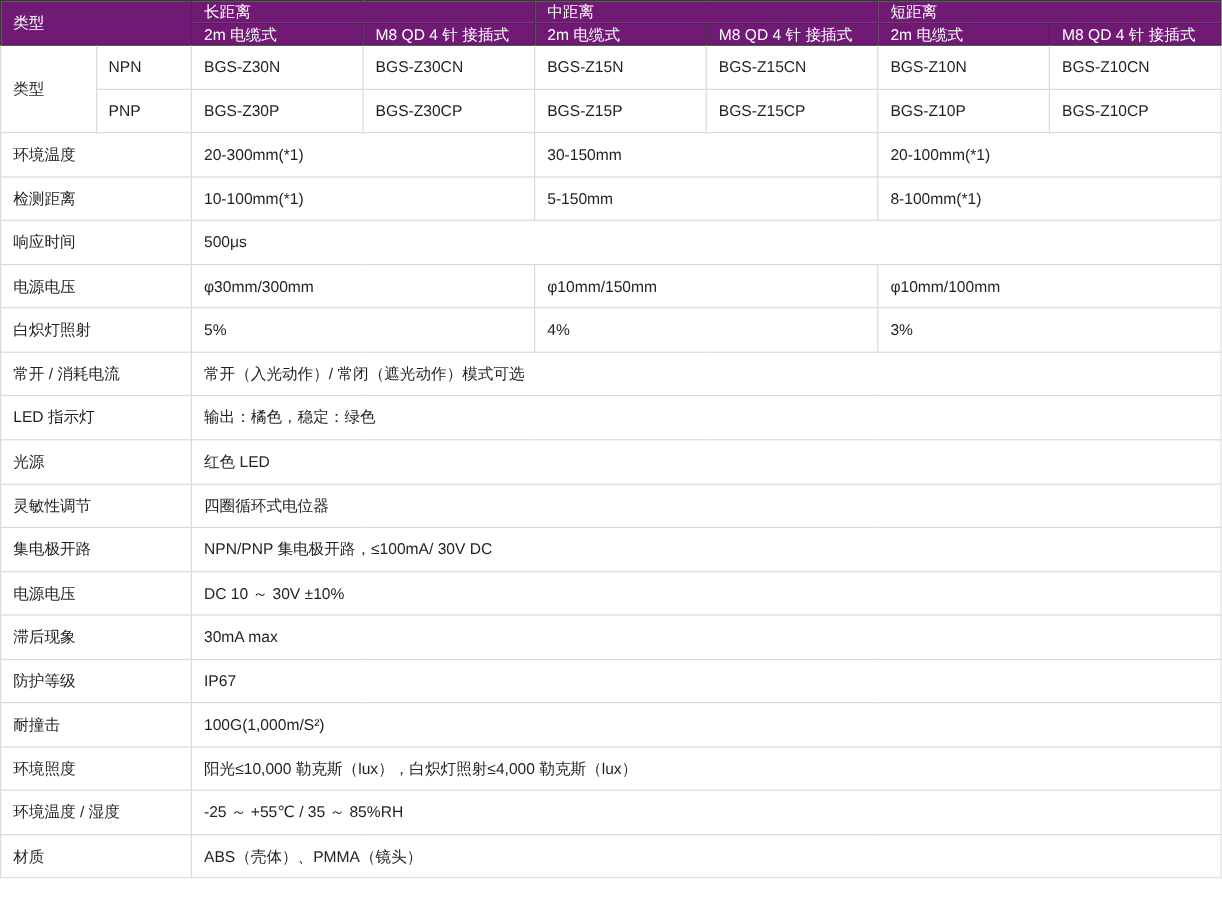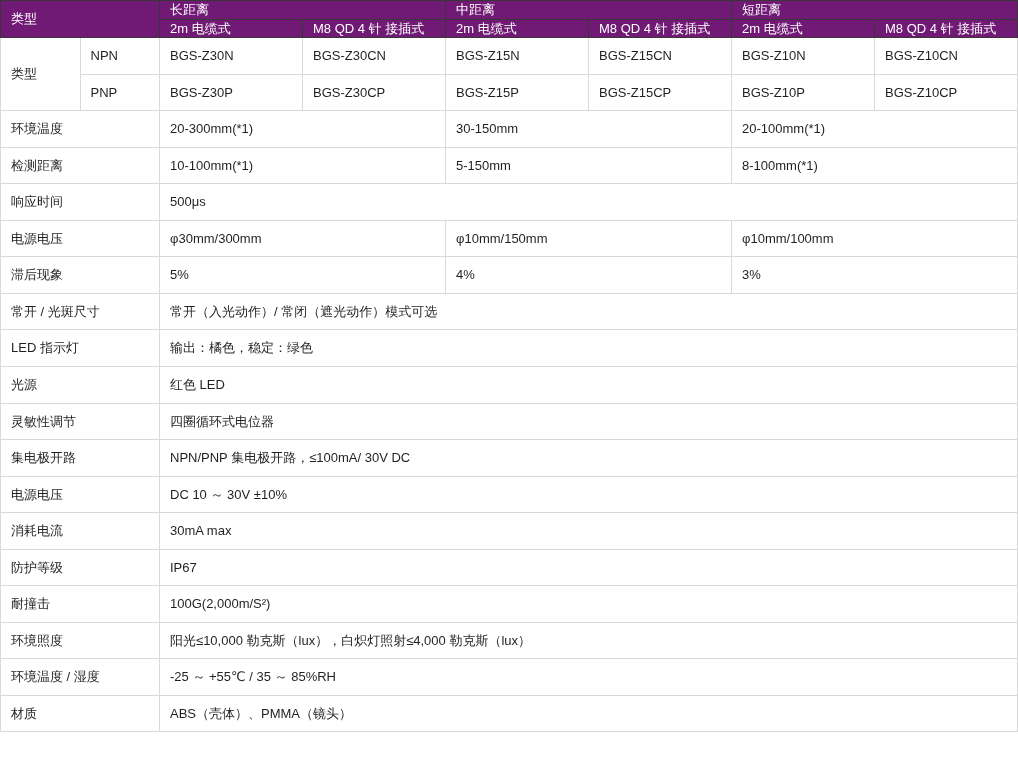--- a/index.html
+++ b/index.html
@@ -111,27 +111,27 @@
       <td class="row-label" colspan="2">响应时间</td>
       <td colspan="6">500μs</td>
     </tr>
     <tr>
       <td class="row-label" colspan="2">电源电压</td>
       <td colspan="2">φ30mm/300mm</td>
       <td colspan="2">φ10mm/150mm</td>
       <td colspan="2">φ10mm/100mm</td>
     </tr>
     <tr>
-      <td class="row-label" colspan="2">滞后现象</td>
+      <td class="row-label" colspan="2">白炽灯照射</td>
       <td colspan="2">5%</td>
       <td colspan="2">4%</td>
       <td colspan="2">3%</td>
     </tr>
     <tr>
-      <td class="row-label" colspan="2">常开 / 光斑尺寸</td>
+      <td class="row-label" colspan="2">常开 / 消耗电流</td>
       <td colspan="6">常开（入光动作）/ 常闭（遮光动作）模式可选</td>
     </tr>
     <tr>
       <td class="row-label" colspan="2">LED 指示灯</td>
       <td colspan="6">输出：橘色，稳定：绿色</td>
     </tr>
     <tr>
       <td class="row-label" colspan="2">光源</td>
       <td colspan="6">红色 LED</td>
     </tr>
@@ -141,30 +141,30 @@
     </tr>
     <tr>
       <td class="row-label" colspan="2">集电极开路</td>
       <td colspan="6">NPN/PNP 集电极开路，≤100mA/ 30V DC</td>
     </tr>
     <tr>
       <td class="row-label" colspan="2">电源电压</td>
       <td colspan="6">DC 10 ～ 30V ±10%</td>
     </tr>
     <tr>
-      <td class="row-label" colspan="2">消耗电流</td>
+      <td class="row-label" colspan="2">滞后现象</td>
       <td colspan="6">30mA max</td>
     </tr>
     <tr>
       <td class="row-label" colspan="2">防护等级</td>
       <td colspan="6">IP67</td>
     </tr>
     <tr>
       <td class="row-label" colspan="2">耐撞击</td>
-      <td colspan="6">100G(2,000m/S²)</td>
+      <td colspan="6">100G(1,000m/S²)</td>
     </tr>
     <tr>
       <td class="row-label" colspan="2">环境照度</td>
       <td colspan="6">阳光≤10,000 勒克斯（lux），白炽灯照射≤4,000 勒克斯（lux）</td>
     </tr>
     <tr>
       <td class="row-label" colspan="2">环境温度 / 湿度</td>
       <td colspan="6">-25 ～ +55℃ / 35 ～ 85%RH</td>
     </tr>
     <tr>

